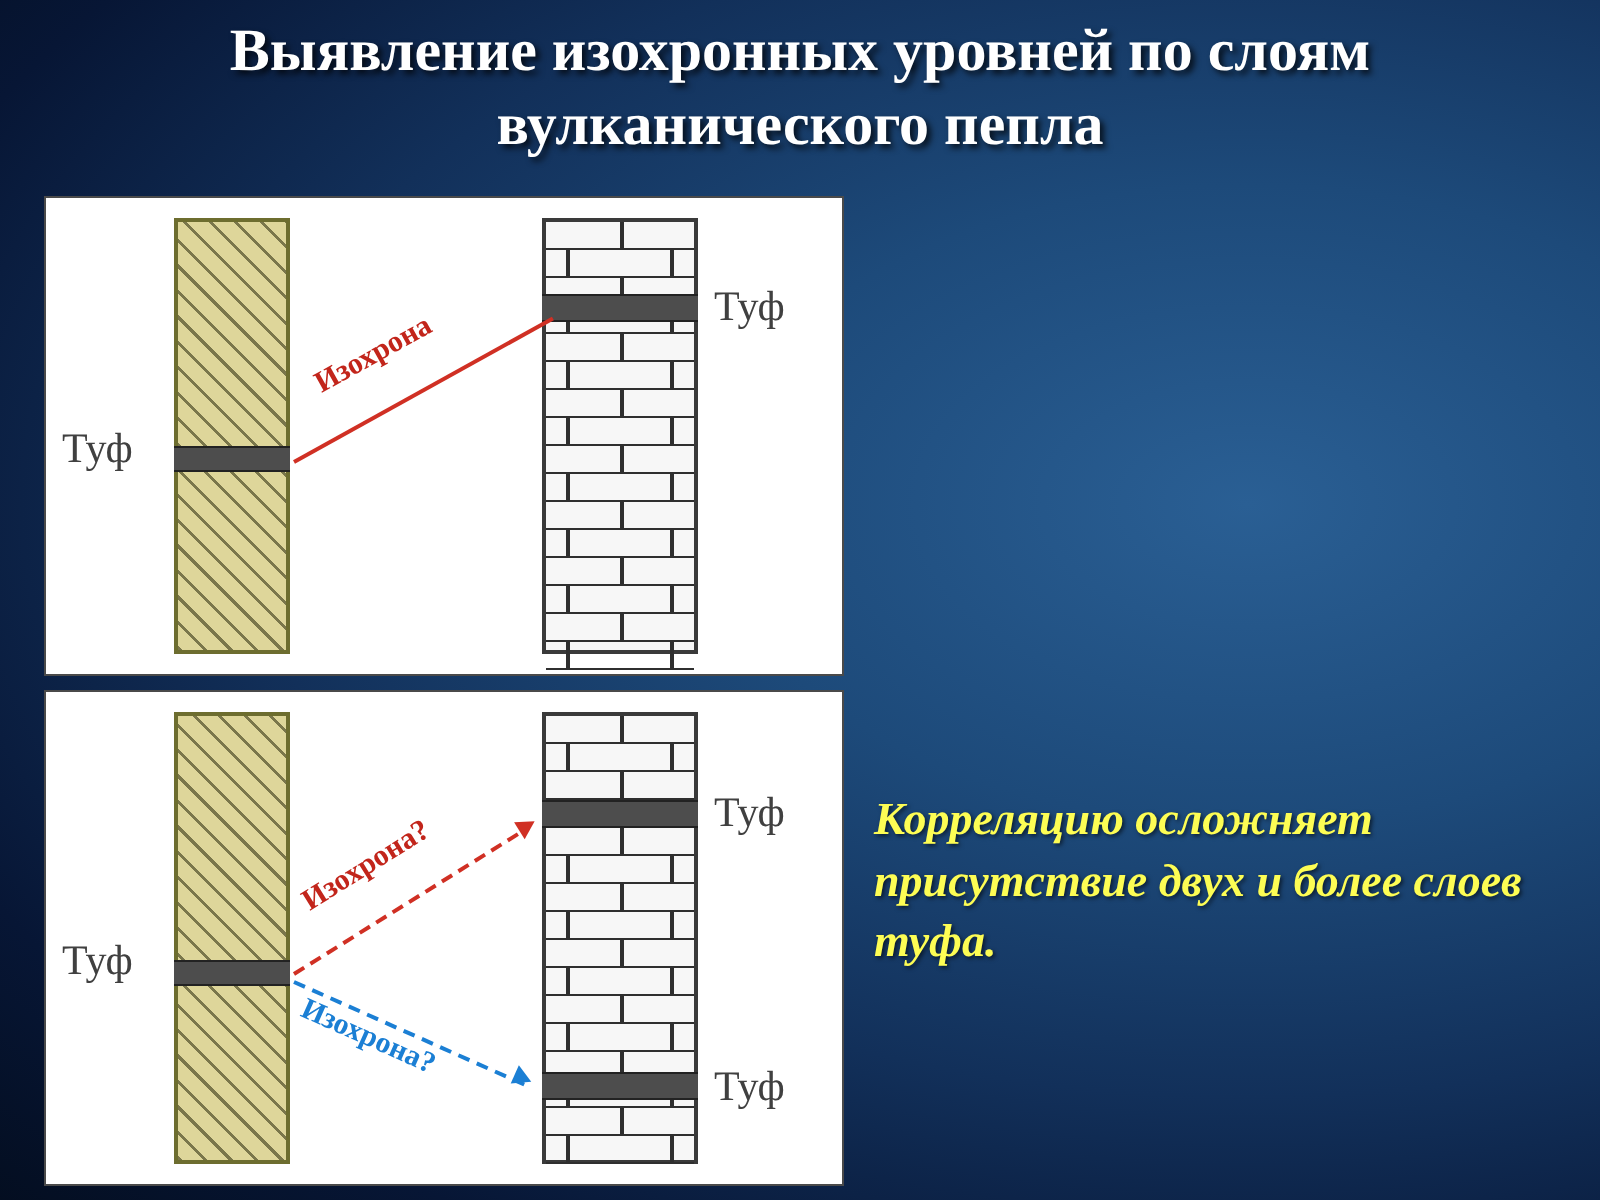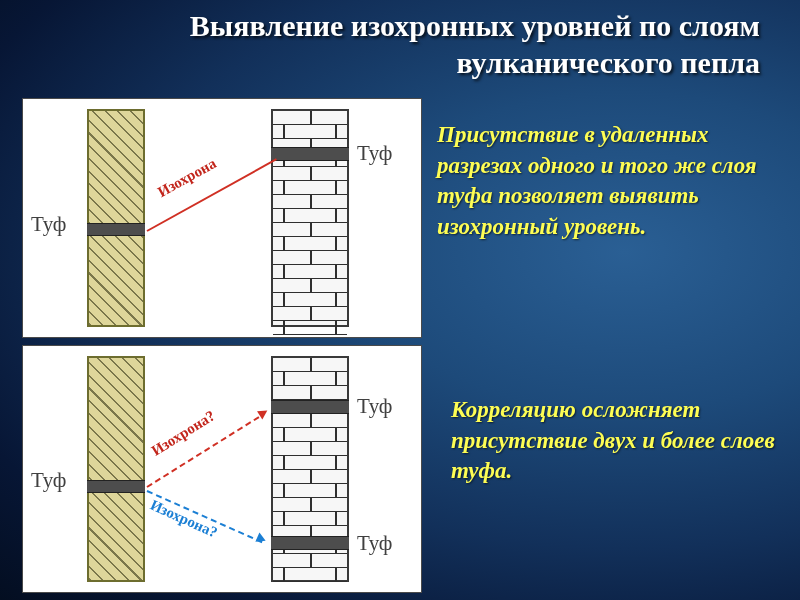--- a/index.html
+++ b/index.html
@@ -20,21 +20,21 @@
     background:
       radial-gradient(ellipse 120% 95% at 78% 42%, #2a5f94 0%, #1d4a7a 28%, #12305a 52%, #071635 74%, #010812 100%);
   }
 
   
   #title {
     position: absolute;
     left: 40px;
     top: 8px;
     width: 720px;
-    text-align: right;
+    text-align: center;
     color: #ffffff;
     font-weight: bold;
     font-size: 30px;
     line-height: 1.22;
     font-family: "Liberation Serif", serif;
     text-shadow: 2px 2px 3px rgba(0,0,0,0.75);
   }
 
   
   .panel {
@@ -145,21 +145,21 @@
     position: absolute;
     color: #fdfd54;
     font-weight: bold;
     font-style: italic;
     font-size: 23px;
     line-height: 1.33;
     font-family: "Liberation Serif", serif;
     text-shadow: 1px 1px 2px rgba(0,0,0,0.6);
   }
   #text-1 { left: 437px; top: 120px; width: 330px; }
-  #text-2 { left: 451px; top: 395px; width: 330px; }
+  #text-2 { left: 437px; top: 395px; width: 330px; }
 </style>
 </head>
 <body>
 
 <div id="slide">
 
   <div id="title">Выявление изохронных уровней по слоям вулканического пепла</div>
 
   <div class="panel" id="panel-top">
 
@@ -224,16 +224,15 @@
 
     <div class="iso-line iso-dash-red" style="left:124px; top:140px; width:132px; transform:rotate(-32deg);"></div>
     <div class="iso-label red" style="left:130px; top:98px; transform:rotate(-32deg);">Изохрона?</div>
     <div class="arrowhead" style="left:236px; top:62px; border-width:5px 0 5px 9px; border-color:transparent transparent transparent #d03024; transform:rotate(-32deg);"></div>
 
     <div class="iso-line iso-dash-blue" style="left:124px; top:144px; width:126px; transform:rotate(24deg);"></div>
     <div class="iso-label blue" style="left:128px; top:150px; transform:rotate(24deg);">Изохрона?</div>
     <div class="arrowhead" style="left:234px; top:188px; border-width:5px 0 5px 9px; border-color:transparent transparent transparent #1b7fd4; transform:rotate(24deg);"></div>
   </div>
 
-  <div class="body-text" id="text-1">Присутствие в удаленных разрезах одного и того же слоя туфа позволяет выявить изохронный уровень.</div>
   <div class="body-text" id="text-2">Корреляцию осложняет присутствие двух и более слоев туфа.</div>
 
 </div>
 
 </body></html>

